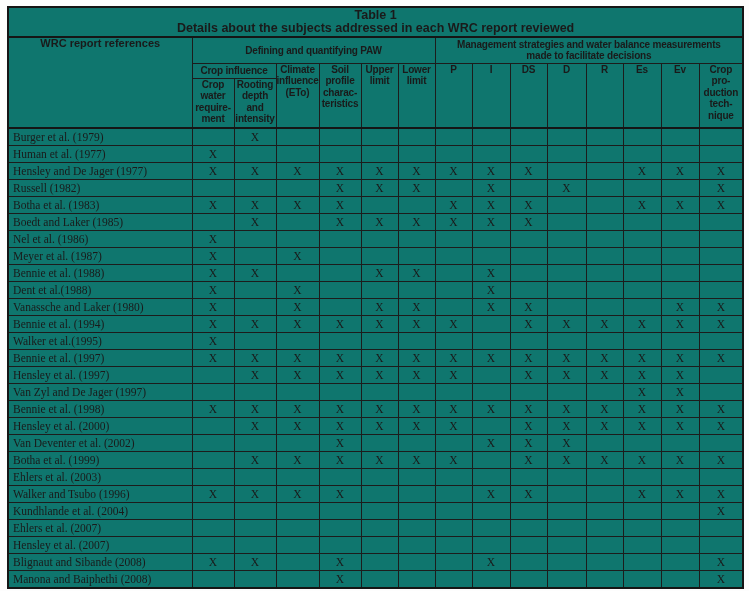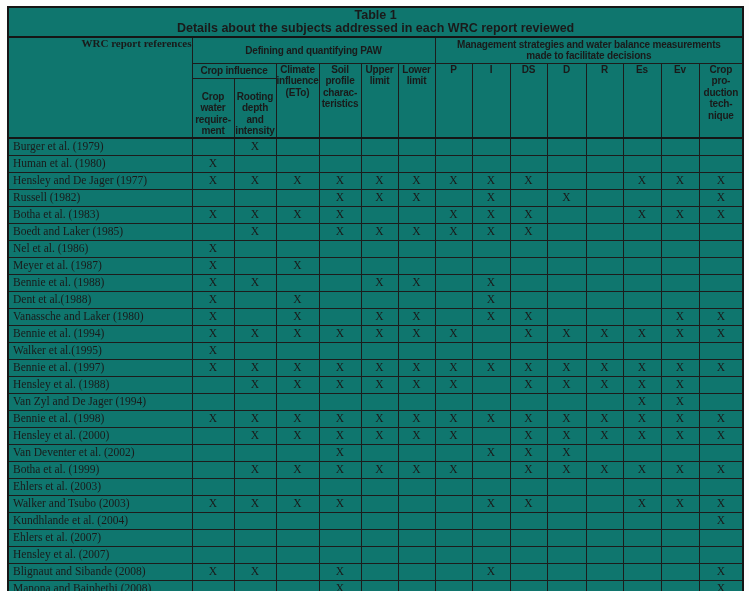--- a/index.html
+++ b/index.html
@@ -46,32 +46,31 @@
     font-family: "Liberation Sans", sans-serif;
     font-weight: bold;
     font-size: 10px;
     letter-spacing: -0.2px;
     line-height: 11.5px;
     white-space: pre-line;
     text-align: center;
   }
   th.ref-hdr {
     vertical-align: top;
-    text-align: right;
+    text-align: center;
     padding: 2px 0 0 4px;
     font-size: 11px;
     letter-spacing: 0;
-    font-family: Liberation Serif, serif;
   }
   tr.group-row { height: 26px; }
   tr.group-row th.grp { vertical-align: middle; }
   tr.subgroup-row { height: 15px; }
   th.span2 { vertical-align: top; padding-top: 1px; margin-top: 22px; }
   tr.leaf-row { height: 50px; }
-  tr.leaf-row th { vertical-align: top; padding-top: 12px; }
+  tr.leaf-row th { vertical-align: top; padding-top: 0; }
   
   thead { border-bottom: 2px solid #151515; }
   
   tbody td {
     height: 16px;
     font-family: "Liberation Serif", serif;
     font-size: 11.5px;
     line-height: 13px;
     vertical-align: middle;
   }
@@ -168,21 +167,21 @@
           <td class="mark"></td>
           <td class="mark"></td>
           <td class="mark"></td>
           <td class="mark"></td>
           <td class="mark"></td>
           <td class="mark"></td>
           <td class="mark"></td>
           <td class="mark"></td>
         </tr>
         <tr>
-          <td class="ref">Human et al. (1980)</td>
+          <td class="ref">Human et al. (1977)</td>
           <td class="mark">X</td>
           <td class="mark"></td>
           <td class="mark"></td>
           <td class="mark"></td>
           <td class="mark"></td>
           <td class="mark"></td>
           <td class="mark"></td>
           <td class="mark"></td>
           <td class="mark"></td>
           <td class="mark"></td>
@@ -389,38 +388,38 @@
           <td class="mark">X</td>
           <td class="mark">X</td>
           <td class="mark">X</td>
           <td class="mark">X</td>
           <td class="mark">X</td>
           <td class="mark">X</td>
           <td class="mark">X</td>
           <td class="mark">X</td>
         </tr>
         <tr>
-          <td class="ref">Hensley et al. (1988)</td>
-          <td class="mark"></td>
-          <td class="mark">X</td>
-          <td class="mark">X</td>
-          <td class="mark">X</td>
-          <td class="mark">X</td>
-          <td class="mark">X</td>
-          <td class="mark">X</td>
-          <td class="mark"></td>
-          <td class="mark">X</td>
-          <td class="mark">X</td>
-          <td class="mark">X</td>
-          <td class="mark">X</td>
-          <td class="mark">X</td>
-          <td class="mark"></td>
-        </tr>
-        <tr>
-          <td class="ref">Van Zyl and De Jager (1994)</td>
+          <td class="ref">Hensley et al. (1997)</td>
+          <td class="mark"></td>
+          <td class="mark">X</td>
+          <td class="mark">X</td>
+          <td class="mark">X</td>
+          <td class="mark">X</td>
+          <td class="mark">X</td>
+          <td class="mark">X</td>
+          <td class="mark"></td>
+          <td class="mark">X</td>
+          <td class="mark">X</td>
+          <td class="mark">X</td>
+          <td class="mark">X</td>
+          <td class="mark">X</td>
+          <td class="mark"></td>
+        </tr>
+        <tr>
+          <td class="ref">Van Zyl and De Jager (1997)</td>
           <td class="mark"></td>
           <td class="mark"></td>
           <td class="mark"></td>
           <td class="mark"></td>
           <td class="mark"></td>
           <td class="mark"></td>
           <td class="mark"></td>
           <td class="mark"></td>
           <td class="mark"></td>
           <td class="mark"></td>
@@ -508,21 +507,21 @@
           <td class="mark"></td>
           <td class="mark"></td>
           <td class="mark"></td>
           <td class="mark"></td>
           <td class="mark"></td>
           <td class="mark"></td>
           <td class="mark"></td>
           <td class="mark"></td>
         </tr>
         <tr>
-          <td class="ref">Walker and Tsubo (2003)</td>
+          <td class="ref">Walker and Tsubo (1996)</td>
           <td class="mark">X</td>
           <td class="mark">X</td>
           <td class="mark">X</td>
           <td class="mark">X</td>
           <td class="mark"></td>
           <td class="mark"></td>
           <td class="mark"></td>
           <td class="mark">X</td>
           <td class="mark">X</td>
           <td class="mark"></td>

